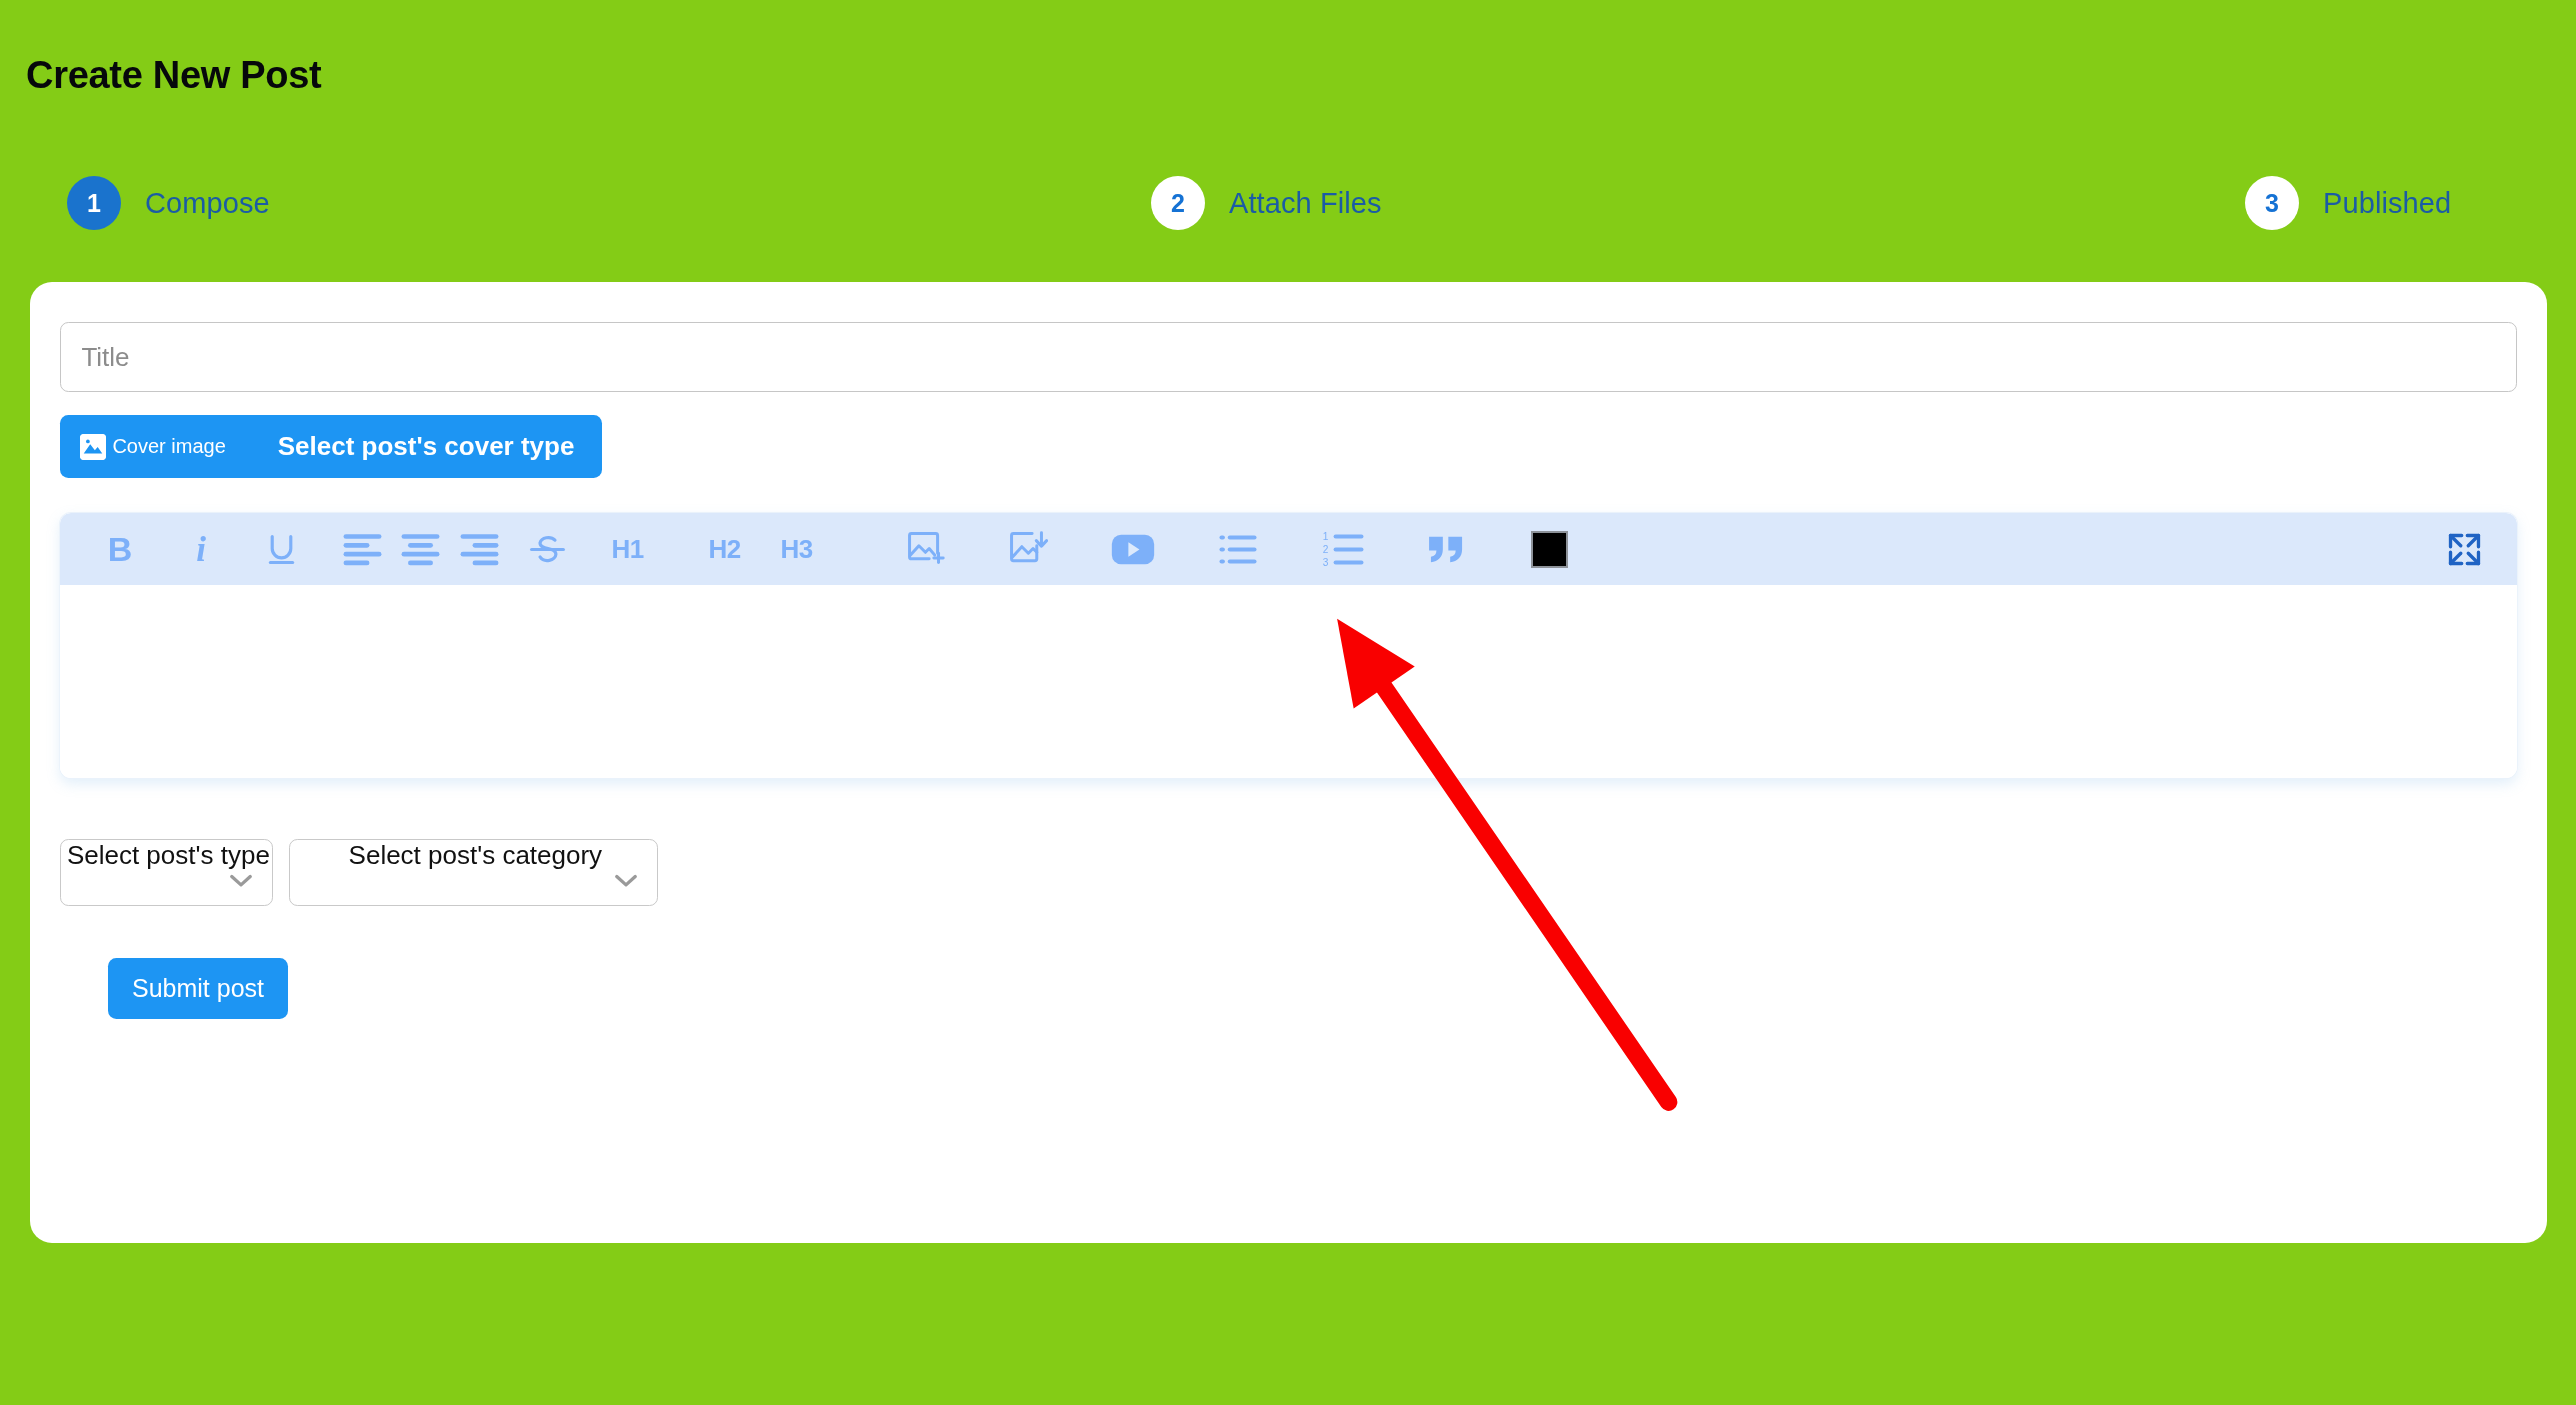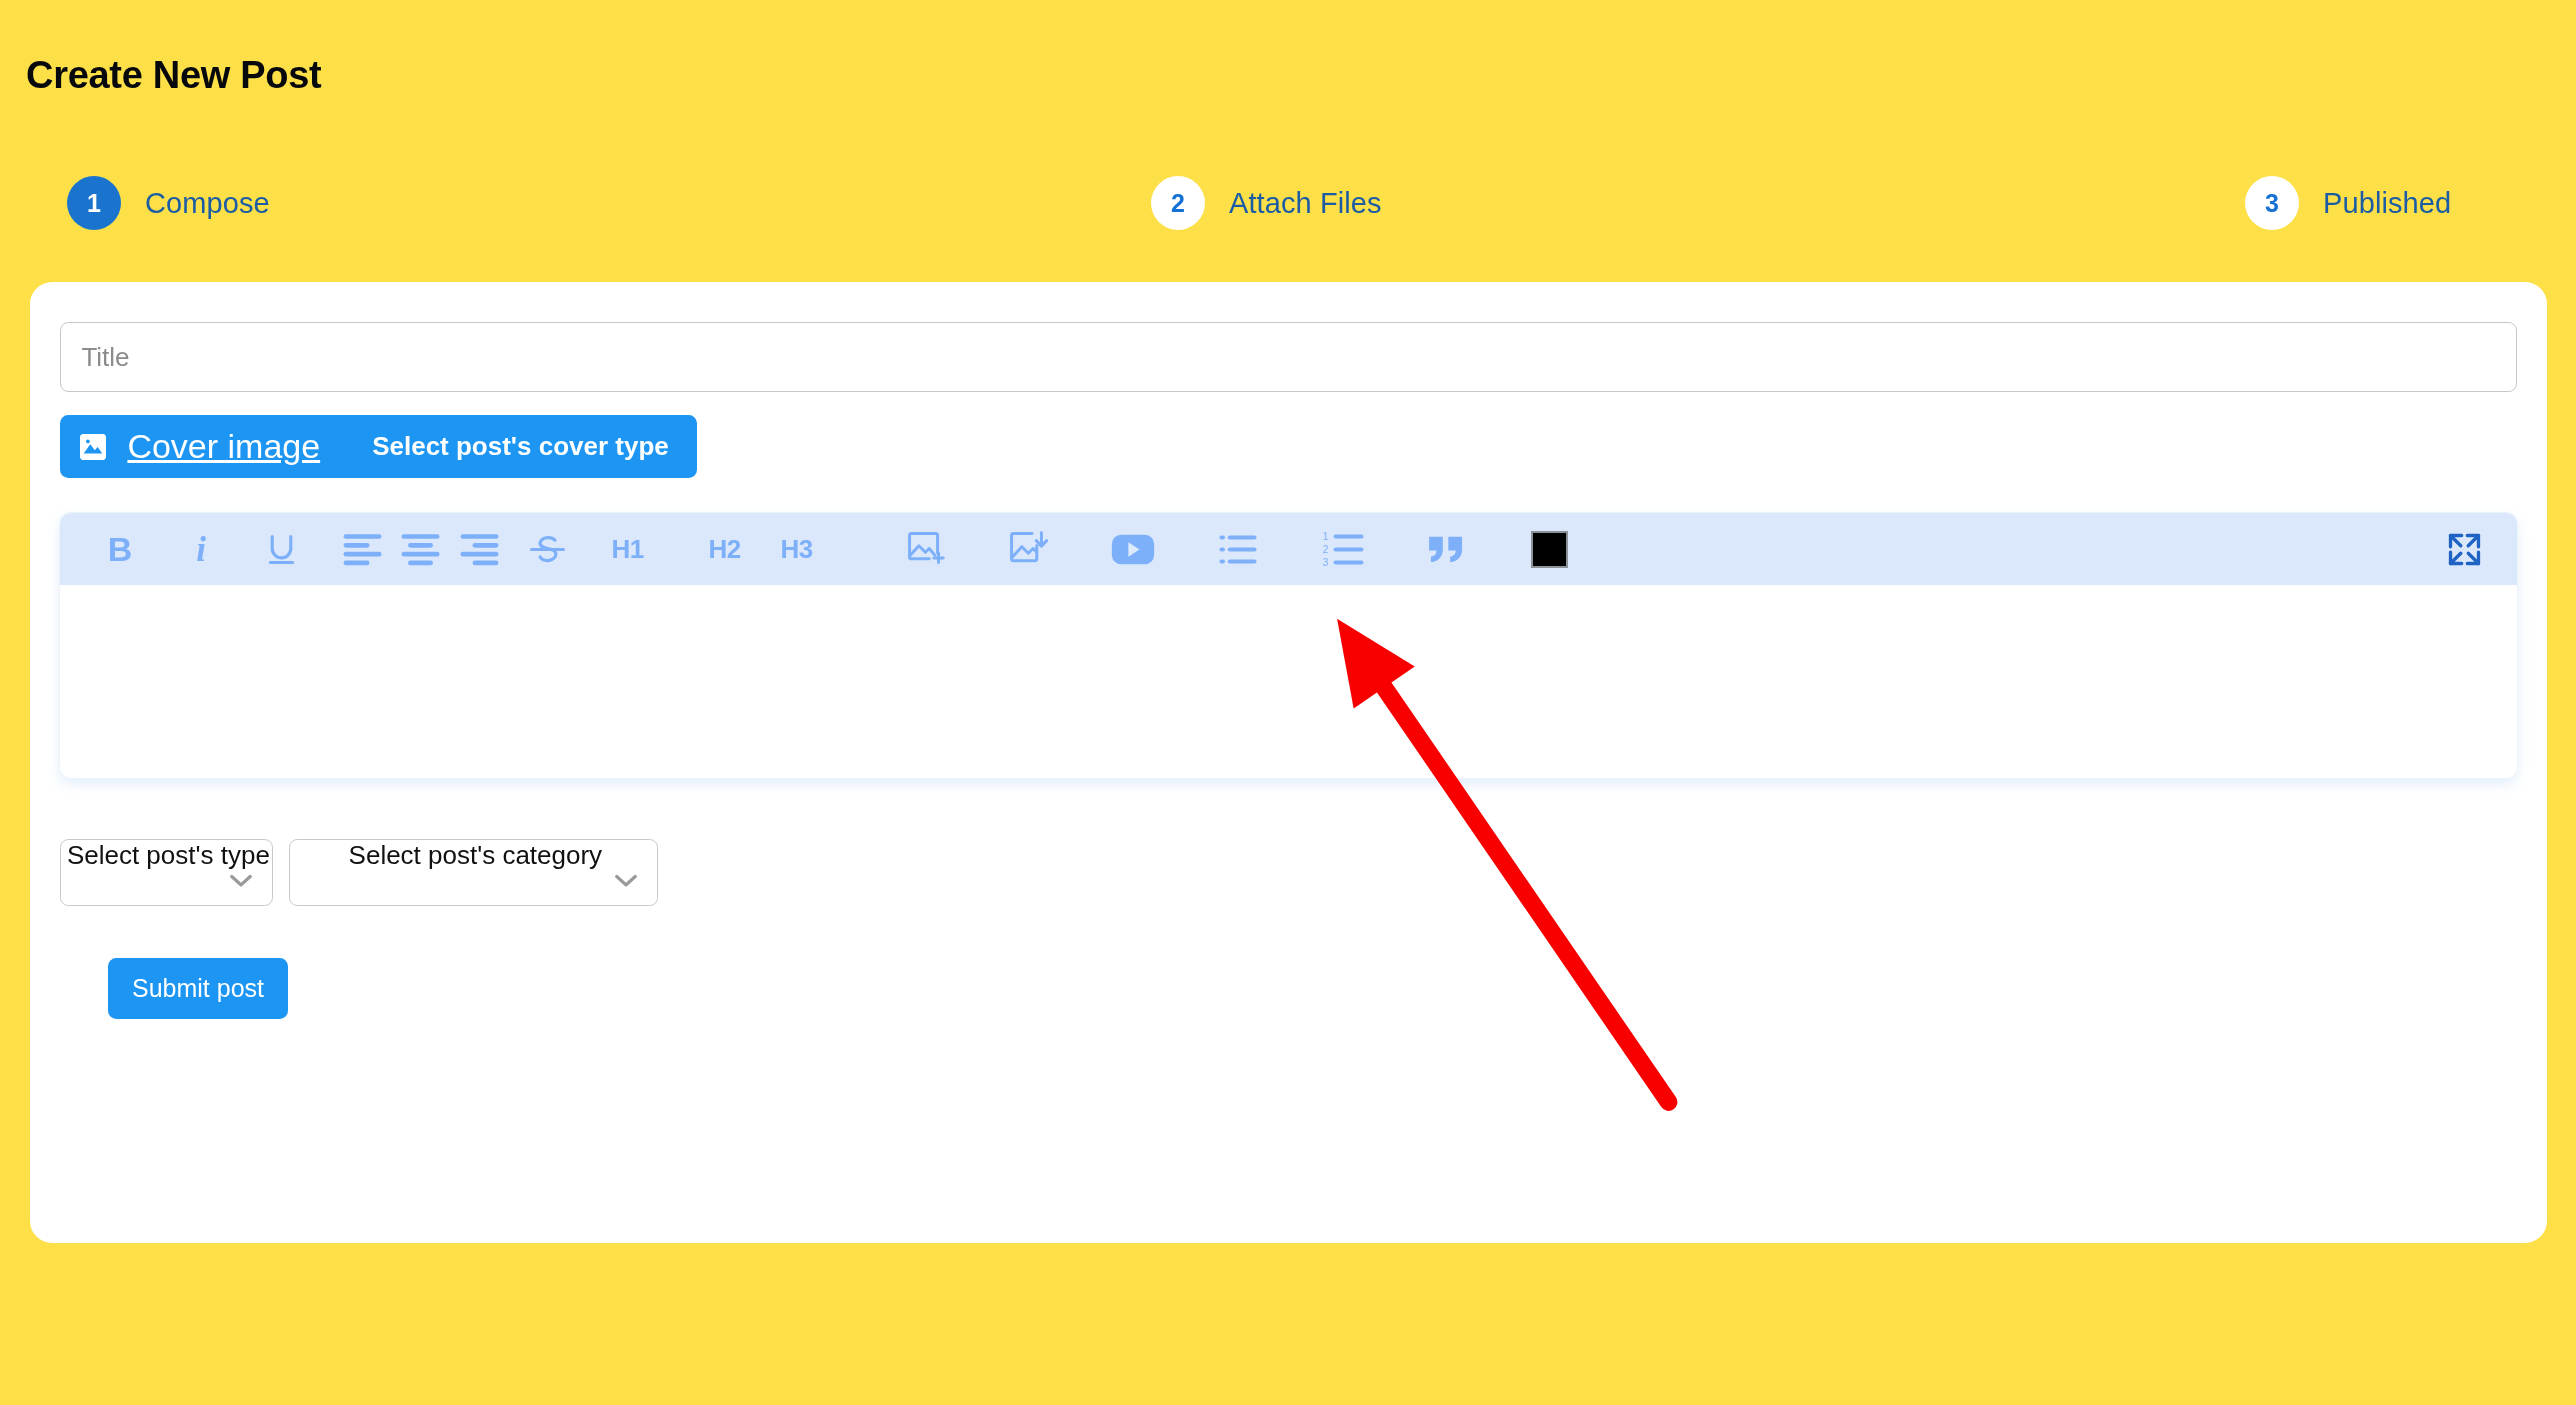--- a/index.html
+++ b/index.html
@@ -2,21 +2,21 @@
 <html style="font-size:15px"><head>
 <meta charset="utf-8">
 <style>
   * { box-sizing: border-box; margin: 0; padding: 0; }
   html, body {
     width: 2576px; height: 1406px;
     background: #dceefc;
     font-family: "Liberation Sans", sans-serif;
     overflow: hidden;
   }
-  .page { position: relative; width: 2576px; height: 1406px; background: #fde047; }
+  .page { position: relative; width: 2576px; height: 1406px; background: #84cc16; }
 
   
   .page-title {
     position: absolute; left: 26px; top: 54px;
     font-size: 38px; font-weight: 700; color: #06080b;
     letter-spacing: -0.3px;
   }
 
   
   .stepper { position: absolute; left: 0; top: 176px; width: 2576px; height: 93px; }
@@ -58,21 +58,21 @@
     background: #1d95f3; border-radius: 8.3px; border: none;
     padding: 0 28px 0 20.4px; cursor: pointer;
   }
   .cover-icon {
     width: 26px; height: 26px; background: #ffffff; border-radius: 3.7px;
     display: flex; align-items: flex-end; justify-content: center;
     overflow: hidden; flex: 0 0 auto;
   }
   .cover-icon svg { display: block; }
   .cover-label {
-    color: #ffffff; font-size: 34px; margin-left: 21px; white-space: nowrap; text-decoration: underline;
+    color: #ffffff; font-size: 20px; margin-left: 6px; white-space: nowrap;
   }
   .cover-action {
     color: #ffffff; font-size: 26px; font-weight: 700;
     margin-left: 52px; white-space: nowrap;
   }
 
   
   .editor {
     position: absolute; left: 30px; top: 231px;
     width: 2457px; height: 265px;

